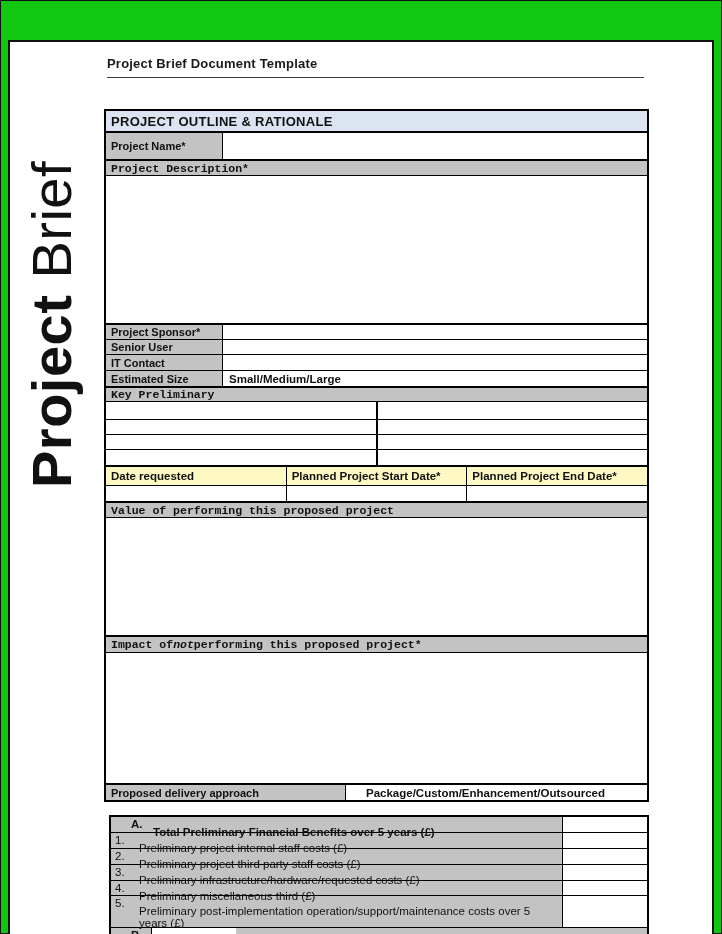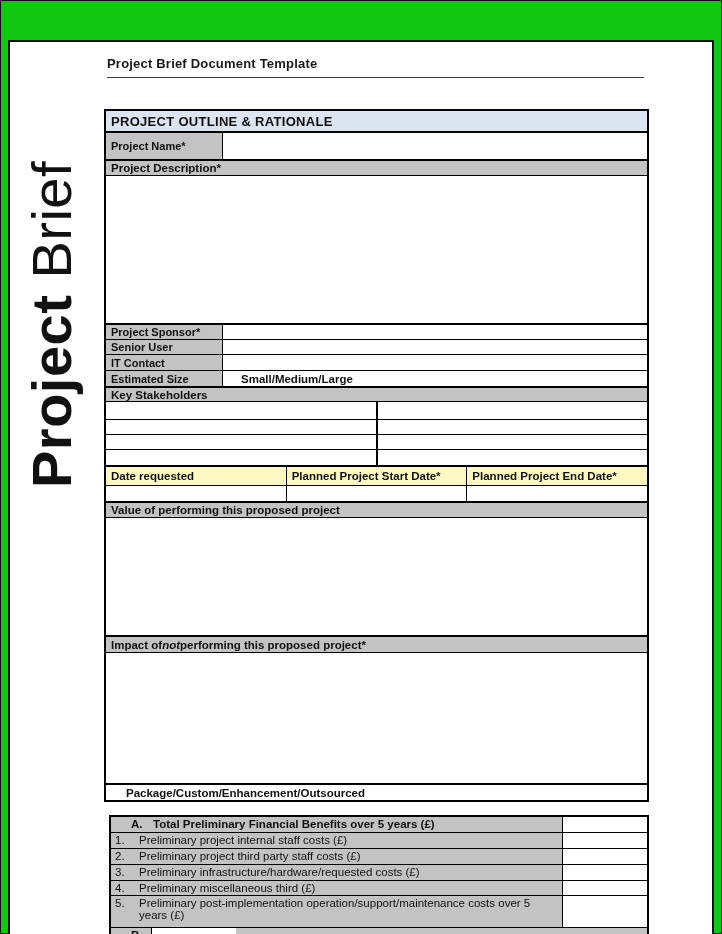--- a/index.html
+++ b/index.html
@@ -48,30 +48,31 @@
   .sheet > .row:first-child { border-top:none; }
   .bt2 { border-top-width:2px; }
 
   .hdr-blue {
     background:#dbe4f0; font-weight:700; font-size:13px;
     height:20px; padding:0 5px; letter-spacing:0.3px;
   }
   .hdr-gray {
     background:#c3c3c3; font-weight:700; font-size:11.5px;
     padding:0 5px;
+    font-family:Liberation Mono, monospace;
   }
   .h28 { height:28px; } .h20 { height:20px; } .h18 { height:18px; }
   .h17 { height:17px;text-align:center; } .h16 { height:16px; } .h15 { height:15px; }
   .h148 { height:148px; } .h118 { height:118px; } .h131 { height:131px; }
 
   .lbl {
     background:#c3c3c3; font-weight:700; width:117px; align-self:stretch;
     border-right:1px solid #000; padding:1px 5px; display:flex; align-items:center;
   }
-  .val { flex:1; padding:1px 18px; align-self:stretch; display:flex; align-items:center;text-align:right; }
+  .val { flex:1; padding:1px 6px; align-self:stretch; display:flex; align-items:center;text-align:right; }
   .val.bold { font-weight:700; font-size:11.5px; }
   .box { background:#fff; }
 
   .stak-cell { flex:1; align-self:stretch; }
   .stak-cell + .stak-cell { border-left:2px solid #000; }
 
   .trio-cell { flex:1; align-self:stretch; display:flex; align-items:center; padding:0 5px; }
   .trio-cell + .trio-cell { border-left:1px solid #000; }
   .trio-hdr .trio-cell { background:#fef9c3; font-weight:700; font-size:11.5px; }
 
@@ -81,21 +82,21 @@
   .dl-val { flex:1; font-weight:700; font-size:11.5px; padding:1px 20px; align-self:stretch; display:flex; align-items:center; }
 
   
   .costs {
     position:absolute; left:99px; top:773px; width:540px;
     border:2px solid #000; font-size:11.5px; color:#111; background:#c3c3c3;
   }
   .crow { display:flex; border-top:1px solid #000; align-items:flex-start; }
   .costs > .crow:first-child { border-top:none; }
   .crow .num { width:26px; padding:1px 0 0 4px; flex:none; }
-  .crow .txt { flex:1; padding:1px 4px 0 2px; }
+  .crow .txt { flex:1; padding:9px 4px 0 2px; }
   .crow .cval { width:85px; flex:none; background:#fff; border-left:1px solid #000; align-self:stretch; }
   .crow.total { font-weight:700; }
   .crow.total .num { padding-left:20px; width:40px; }
 </style>
 </head>
 <body>
 
 <div class="frame">
   <div class="inner">
 
@@ -128,21 +129,21 @@
       <div class="row h16">
         <div class="lbl">IT Contact</div>
         <div class="val"></div>
       </div>
 
       <div class="row h16">
         <div class="lbl">Estimated Size</div>
         <div class="val bold">Small/Medium/Large</div>
       </div>
 
-      <div class="row hdr-gray h15 bt2">Key Stakeholders</div>
+      <div class="row hdr-gray h15 bt2">Key Preliminary</div>
       <div class="row h18">
         <div class="stak-cell"></div>
         <div class="stak-cell"></div>
       </div>
       <div class="row h15">
         <div class="stak-cell"></div>
         <div class="stak-cell"></div>
       </div>
       <div class="row h15">
         <div class="stak-cell"></div>
@@ -168,20 +169,21 @@
       <div class="row box h118"></div>
 
       <div class="row hdr-gray h17 bt2">
           <span>Impact of </span>
           <span class="em">not</span>
           <span> performing this proposed project*</span>
         </div>
       <div class="row box h131"></div>
 
       <div class="row h17 bt2">
+        <div class="lbl dl-lbl">Proposed delivery approach</div>
         <div class="dl-val">Package/Custom/Enhancement/Outsourced</div>
       </div>
 
     </div>
 
     <div class="costs">
       <div class="crow total" style="height:15px">
         <span class="num">A.</span>
         <span class="txt">Total Preliminary Financial Benefits over 5 years (£)</span>
         <span class="cval"></span>

